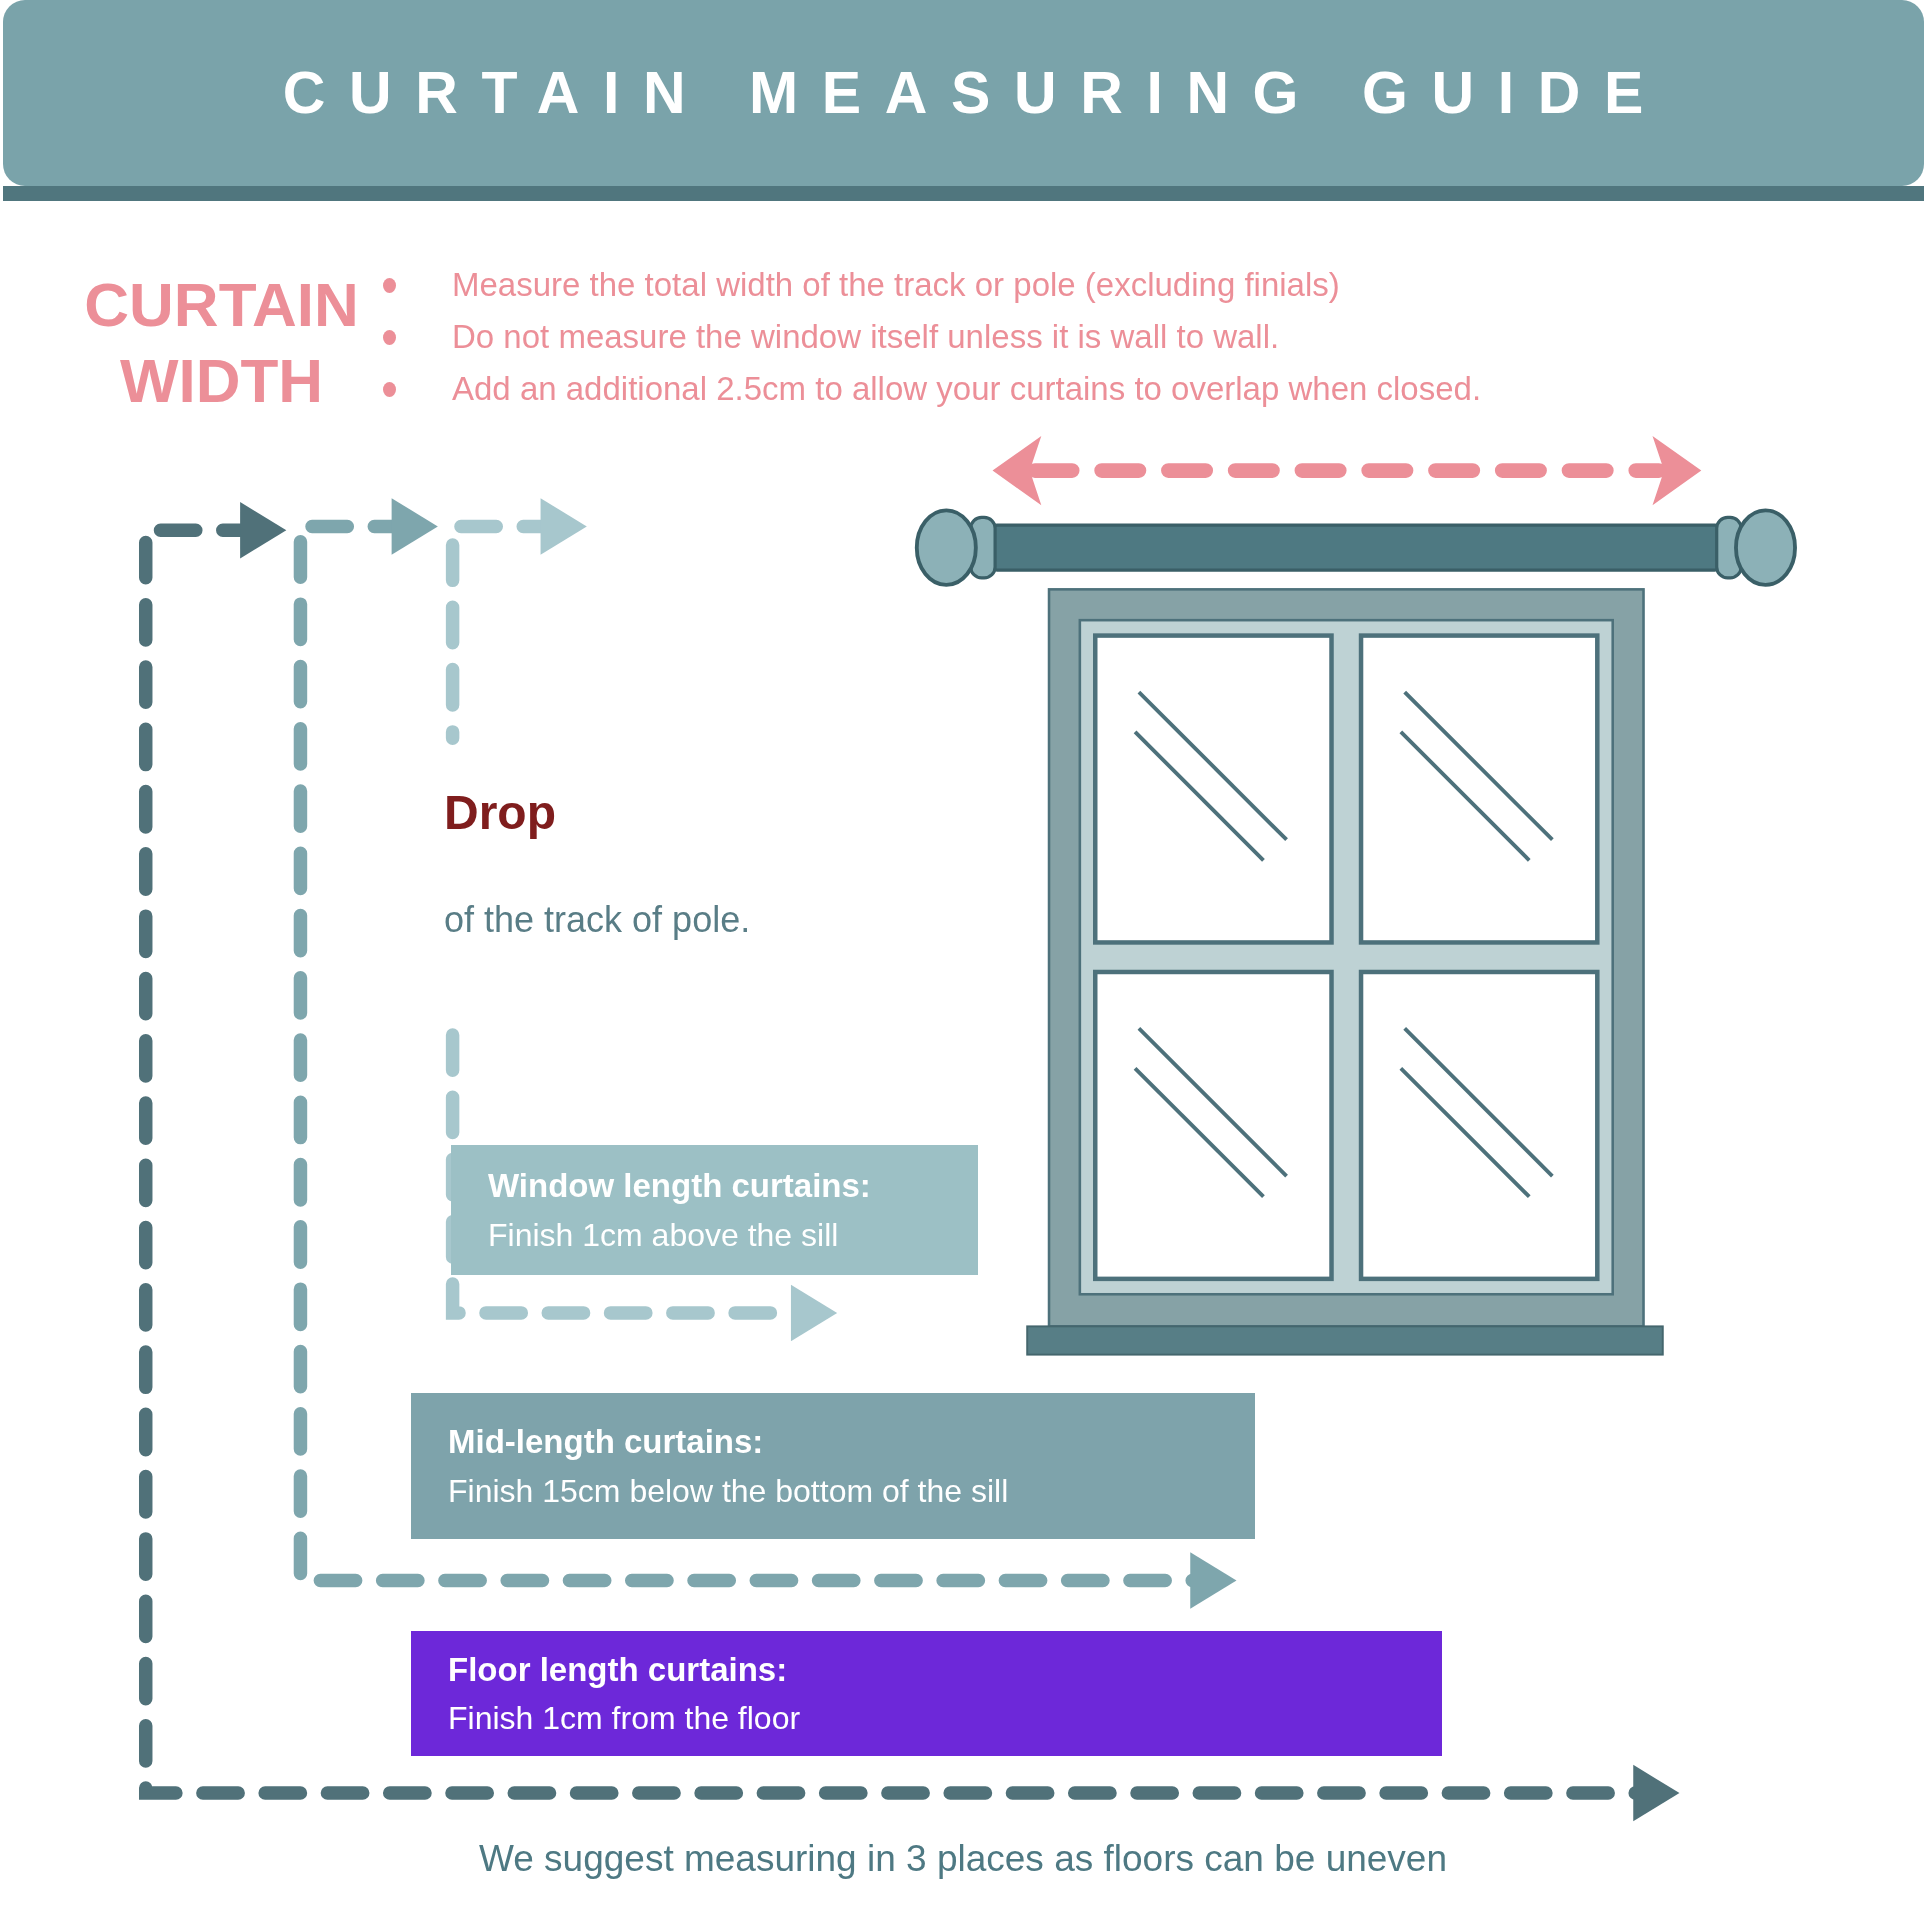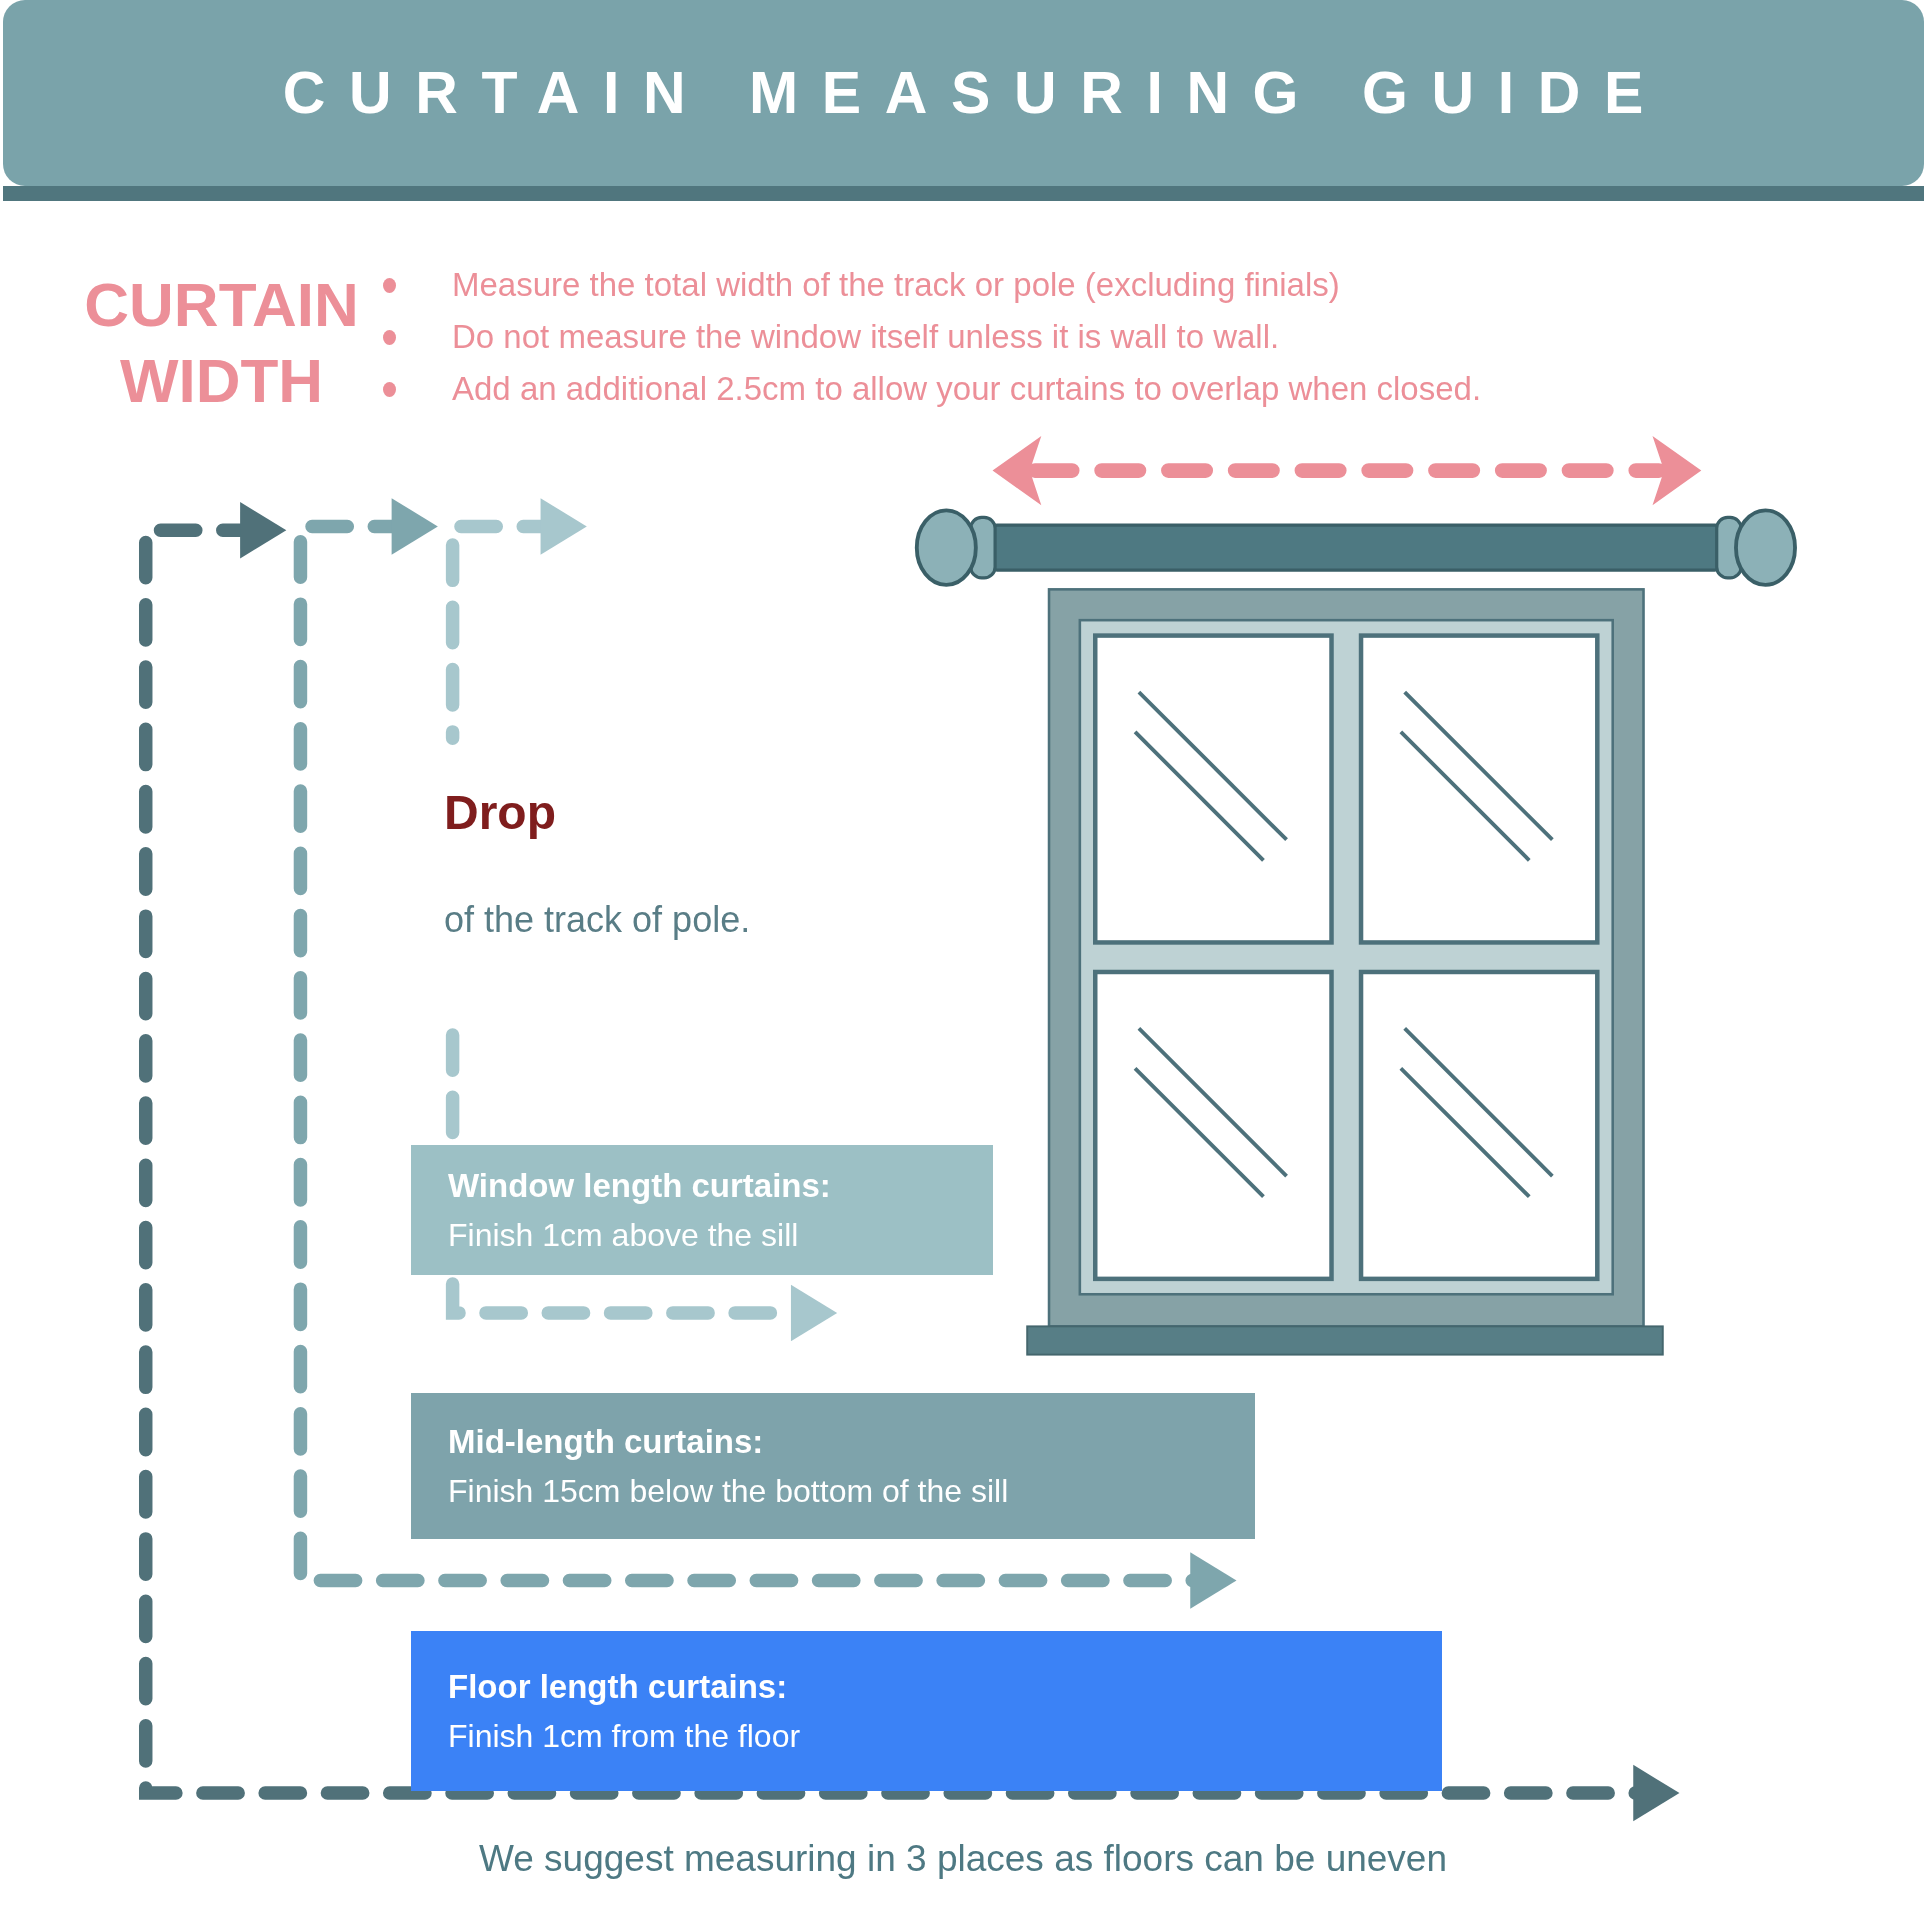--- a/index.html
+++ b/index.html
@@ -41,23 +41,23 @@
   .drop-desc{
     position:absolute;left:444px;top:894px;color:#597d86;font-size:36px;line-height:1.42;
   }
   
   .len-box{
     position:absolute;left:411px;display:flex;flex-direction:column;justify-content:center;
     padding-left:37px;box-sizing:border-box;color:#ffffff;
   }
   .len-box .bt{font-size:33px;font-weight:bold;line-height:1.5;}
   .len-box .bd{font-size:32px;font-weight:normal;line-height:1.5;}
-  .box-window{top:1145px;width:582px;height:130px;background:#9cc0c5;}
+  .box-window{top:1145px;width:527px;height:130px;background:#9cc0c5;margin-left:40px;}
   .box-mid{top:1393px;width:844px;height:146px;background:#7ea3ab;}
-  .box-floor{top:1631px;width:1031px;height:160px;background:#3b82f6;}
+  .box-floor{top:1631px;width:1031px;height:125px;background:#6d28d9;}
   
   .footer-note{
     position:absolute;left:0;top:1838px;width:1926px;text-align:center;
     color:#4e7983;font-size:37px;
   }
   
   .art{position:absolute;left:0;top:0;z-index:0;}
   .banner,.banner-strip,.cw-label,.bullets,.drop-title,.drop-desc,.len-box,.footer-note{z-index:2;}
 </style>
 </head>

